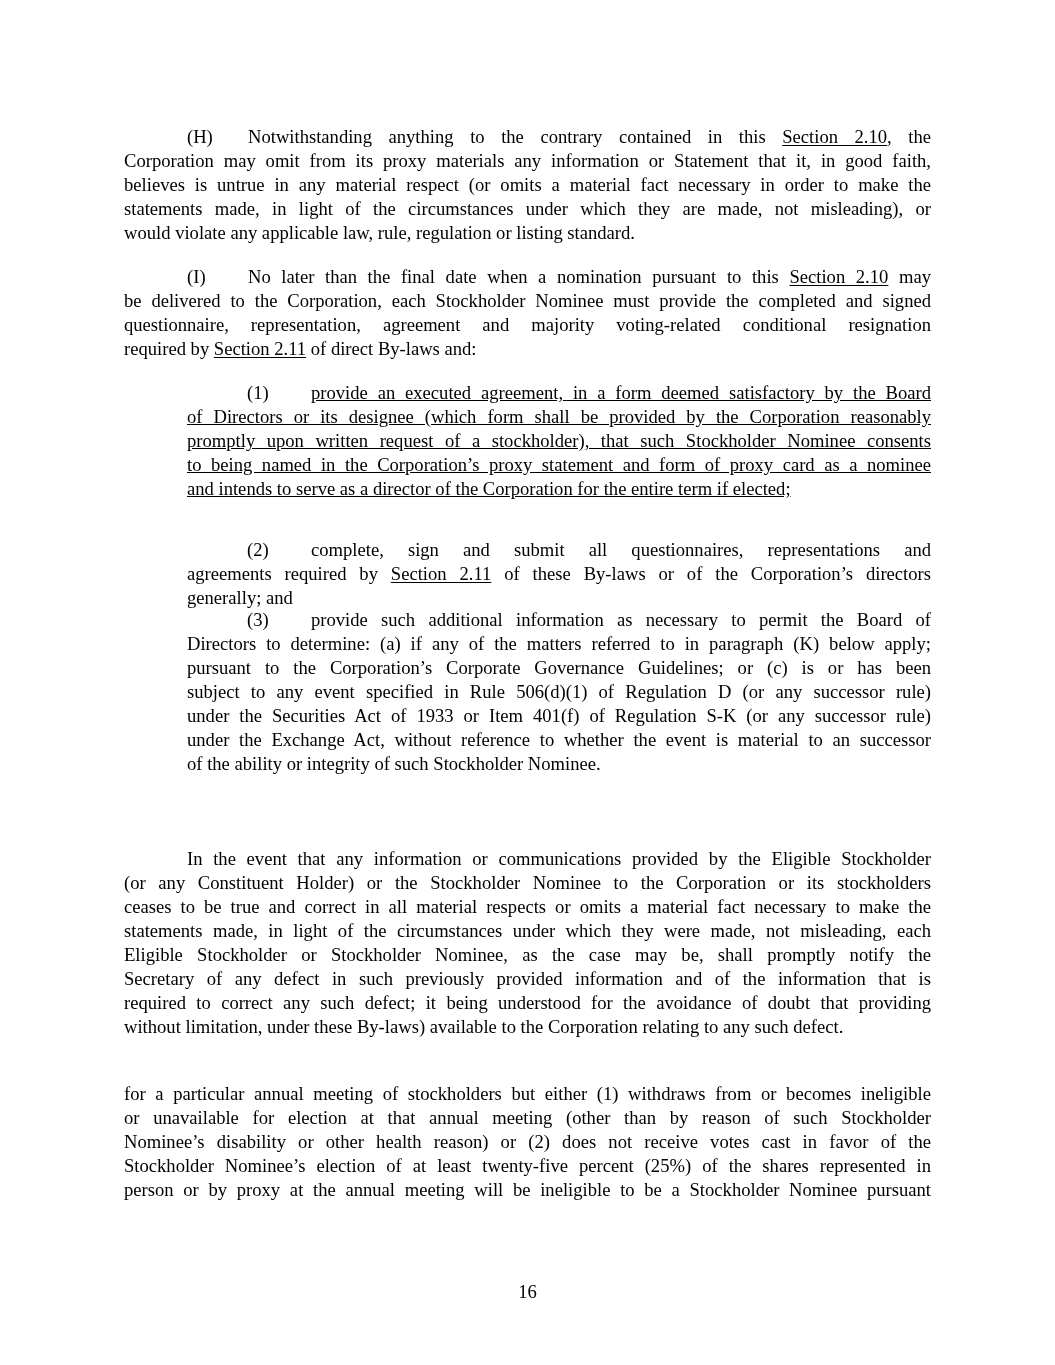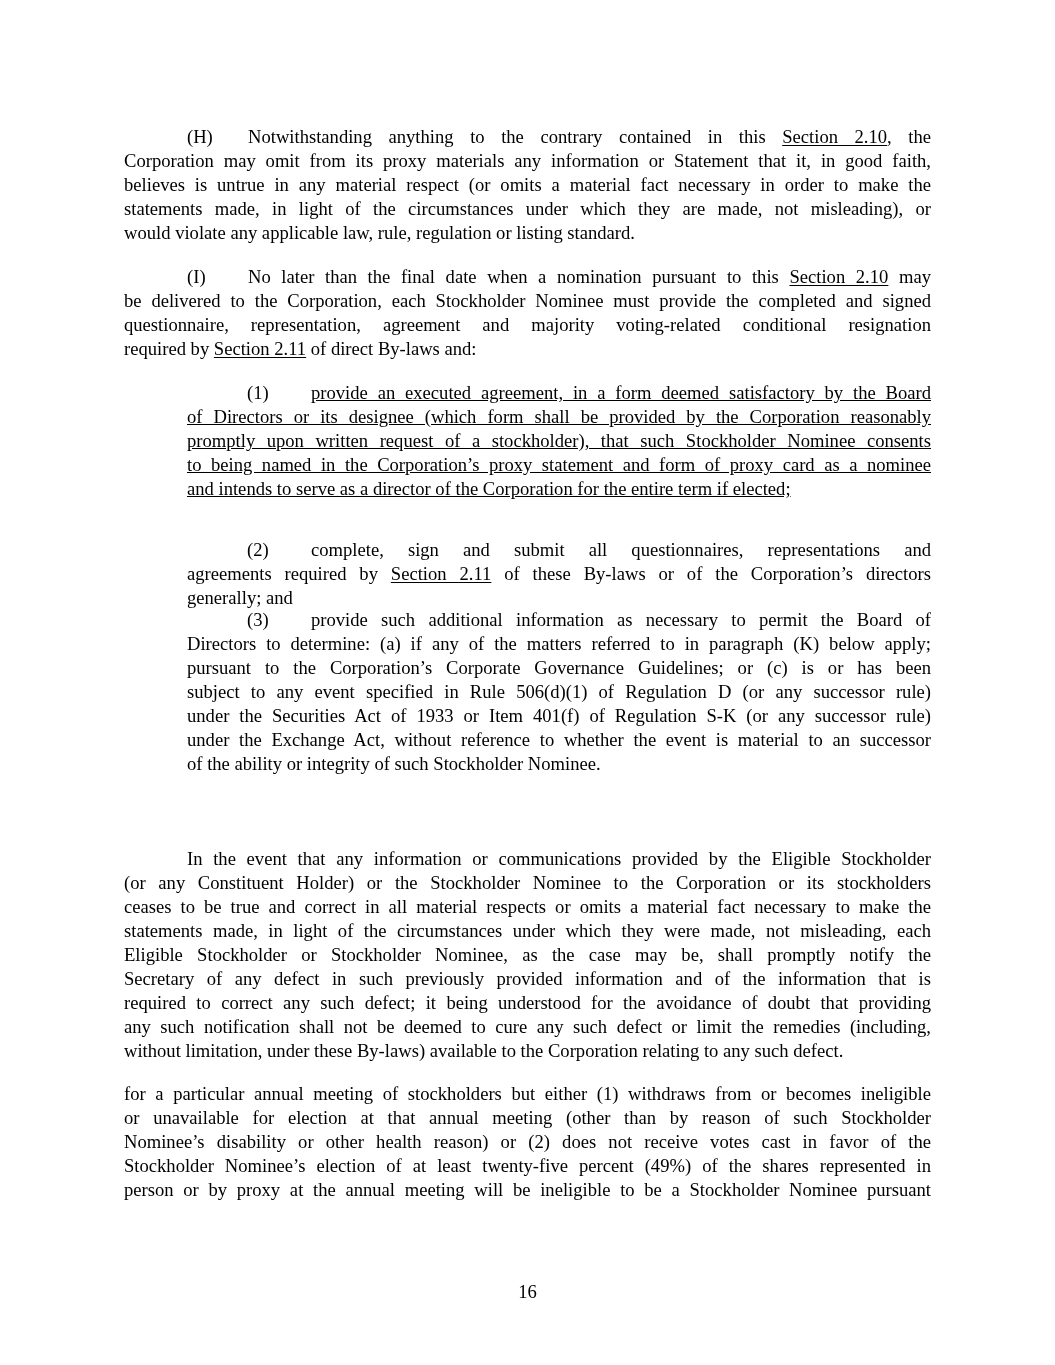--- a/index.html
+++ b/index.html
@@ -83,26 +83,25 @@
   <div class="para" style="left:124px; top:847px; width:807px;">
     <span class="line" style="padding-left:63px;">
       <span>In the event that any information or communications provided by the Eligible Stockholder</span>
     </span>
     <span class="line">(or any Constituent Holder) or the Stockholder Nominee to the Corporation or its stockholders</span>
     <span class="line">ceases to be true and correct in all material respects or omits a material fact necessary to make the</span>
     <span class="line">statements made, in light of the circumstances under which they were made, not misleading, each</span>
     <span class="line">Eligible Stockholder or Stockholder Nominee, as the case may be, shall promptly notify the</span>
     <span class="line">Secretary of any defect in such previously provided information and of the information that is</span>
     <span class="line">required to correct any such defect; it being understood for the avoidance of doubt that providing</span>
-    <span class="line">any such notification shall not be deemed to cure any such defect or limit the remedies (including,</span>
     <span class="line last">without limitation, under these By-laws) available to the Corporation relating to any such defect.</span>
   </div>
 
   <div class="para" style="left:124px; top:1082px; width:807px;">
     <span class="line">for a particular annual meeting of stockholders but either (1) withdraws from or becomes ineligible</span>
     <span class="line">or unavailable for election at that annual meeting (other than by reason of such Stockholder</span>
     <span class="line">Nominee’s disability or other health reason) or (2) does not receive votes cast in favor of the</span>
-    <span class="line">Stockholder Nominee’s election of at least twenty-five percent (49%) of the shares represented in</span>
+    <span class="line">Stockholder Nominee’s election of at least twenty-five percent (25%) of the shares represented in</span>
     <span class="line">person or by proxy at the annual meeting will be ineligible to be a Stockholder Nominee pursuant</span>
   </div>
 
   <div class="page-number">16</div>
 </div>
 
 </body></html>

